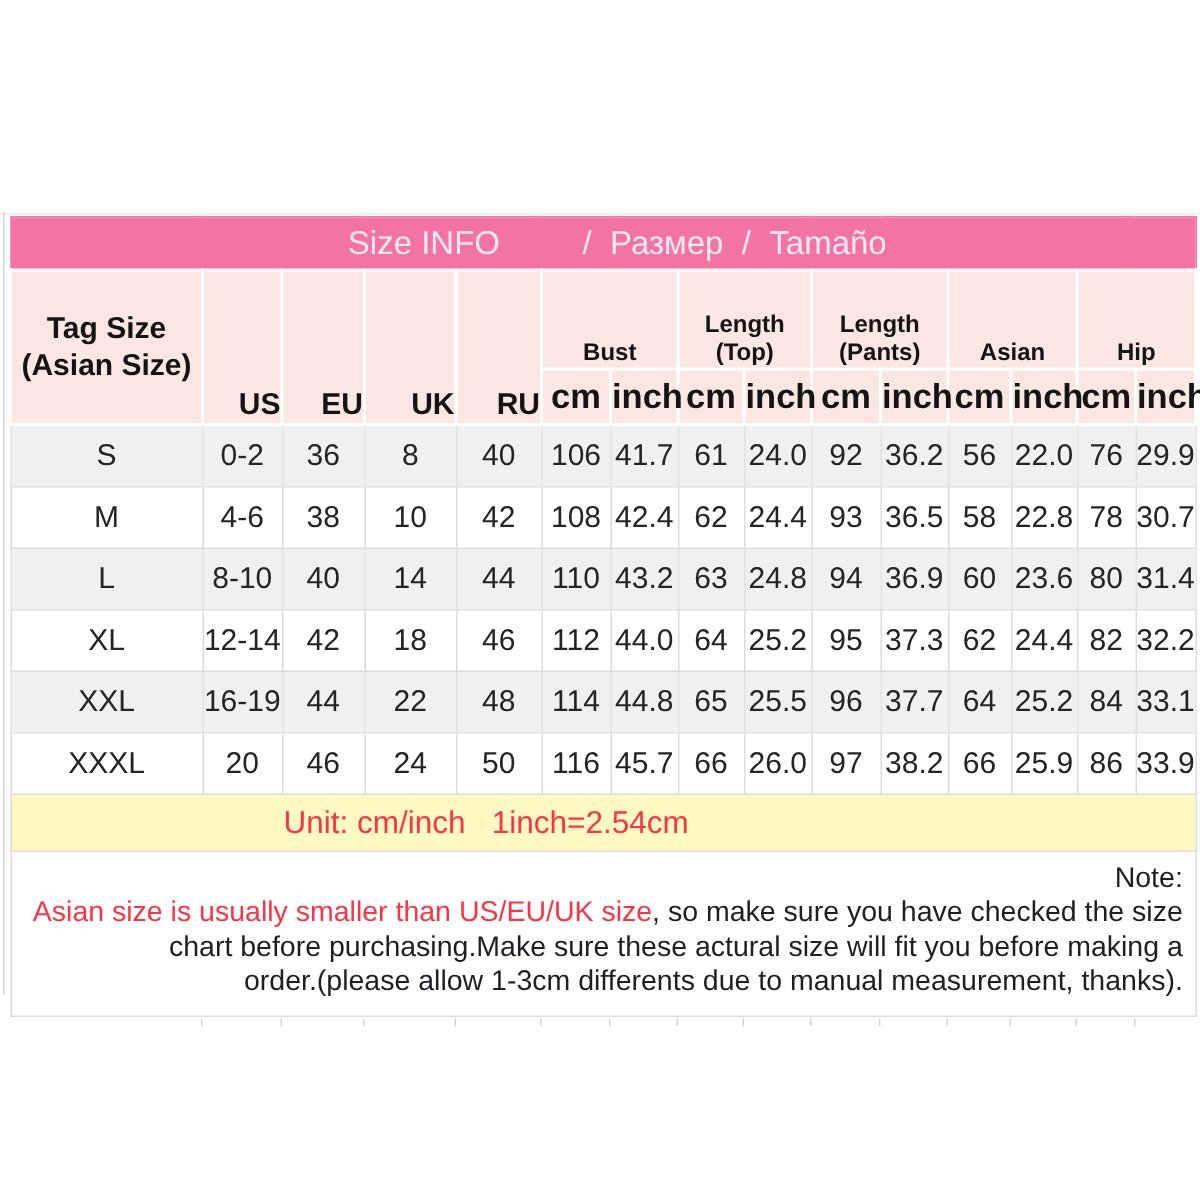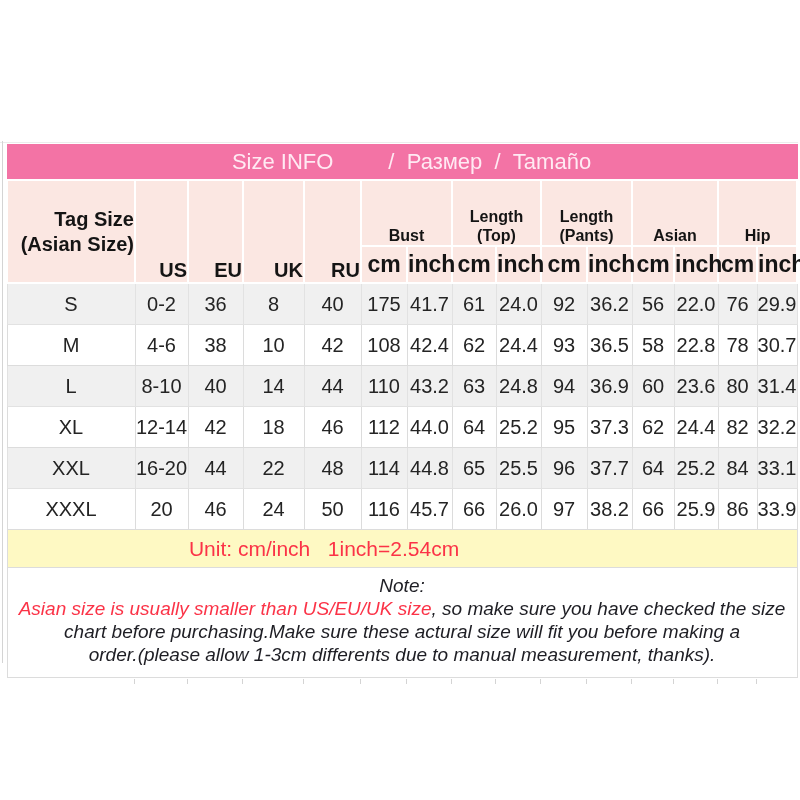--- a/index.html
+++ b/index.html
@@ -33,21 +33,21 @@
   .title-cell span{white-space:pre;margin-left:19px;}
 
   
   thead th.hcell{
     background:var(--header-light-pink);
     border:2px solid #ffffff;
     color:#141414;font-weight:700;padding:0;
   }
   tr.head-a{height:66px;}
   tr.head-b{height:37px;}
-  .tag-cell{font-size:20px;line-height:1.25;text-align:right;vertical-align:middle;padding:0 8px;}
+  .tag-cell{font-size:20px;line-height:1.25;text-align:center;vertical-align:middle;padding:0 8px;}
   .region-cell{font-size:20px;text-align:right;vertical-align:bottom;padding-bottom:8px;}
   .measure-cell{font-size:16px;line-height:1.2;text-align:center;vertical-align:bottom;padding-bottom:4px;}
   .ucell{font-size:23px;text-align:center;vertical-align:middle;padding-bottom:4px;}
 
   
   tbody td{
     border:1px solid var(--grid);
     background:#ffffff;
     height:40px;text-align:center;vertical-align:middle;
     font-size:20px;color:#242424;padding:0;
@@ -57,23 +57,22 @@
   
   .unit-row td{
     border:1px solid var(--grid);background:#fef9c3;height:37px;
     text-align:center;vertical-align:middle;padding:0 156px 0 0;
   }
   .unit-row span{color:var(--accent-red);font-size:21px;white-space:pre;}
 
   
   .note-row td{
     border:1px solid var(--grid);background:#fff;
-    text-align:center;vertical-align:top;
+    text-align:right;vertical-align:top;
     padding:6px 8px 11px 8px;
-    font-style:italic;
   }
   .note-label{font-size:19px;color:var(--ink);line-height:23px;}
   .note-line{font-size:19px;color:var(--ink);line-height:23px;white-space:nowrap;}
   .note-line .red{color:var(--accent-red);}
 
   .bottom-ticks{position:absolute;left:0;top:100%;margin-top:1px;display:block;}
 </style>
 </head>
 <body>
 
@@ -129,21 +128,21 @@
           <th class="hcell ucell">inch</th>
         </tr>
       </thead>
       <tbody>
         <tr class="alt">
           <td>S</td>
           <td>0-2</td>
           <td>36</td>
           <td>8</td>
           <td>40</td>
-          <td>175</td>
+          <td>106</td>
           <td>41.7</td>
           <td>61</td>
           <td>24.0</td>
           <td>92</td>
           <td>36.2</td>
           <td>56</td>
           <td>22.0</td>
           <td>76</td>
           <td>29.9</td>
         </tr>
@@ -193,21 +192,21 @@
           <td>25.2</td>
           <td>95</td>
           <td>37.3</td>
           <td>62</td>
           <td>24.4</td>
           <td>82</td>
           <td>32.2</td>
         </tr>
         <tr class="alt">
           <td>XXL</td>
-          <td>16-20</td>
+          <td>16-19</td>
           <td>44</td>
           <td>22</td>
           <td>48</td>
           <td>114</td>
           <td>44.8</td>
           <td>65</td>
           <td>25.5</td>
           <td>96</td>
           <td>37.7</td>
           <td>64</td>

